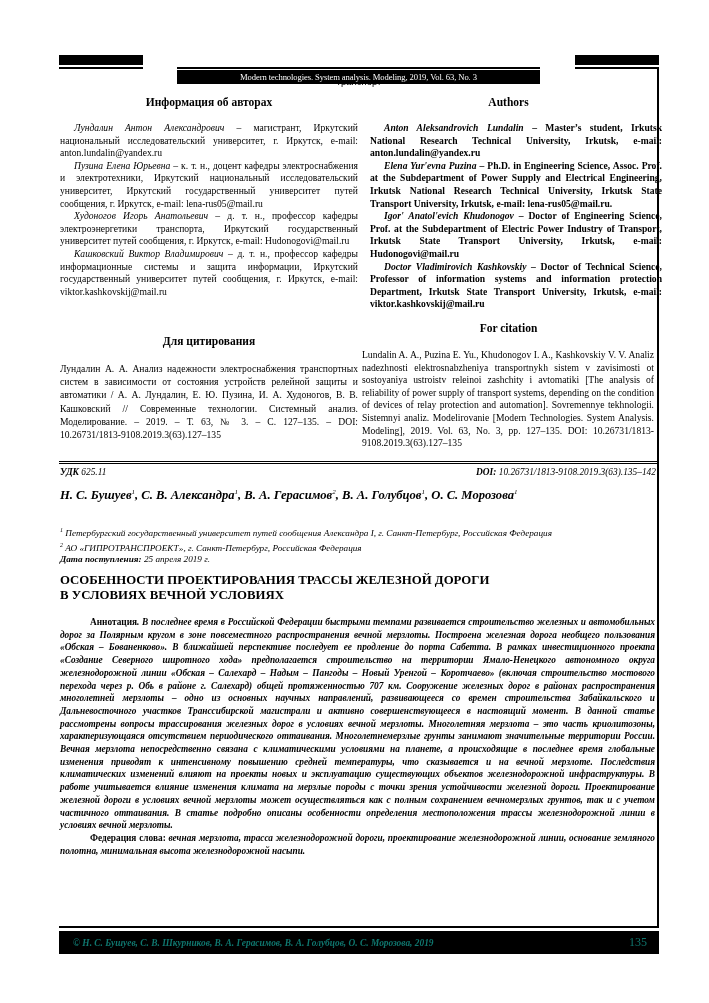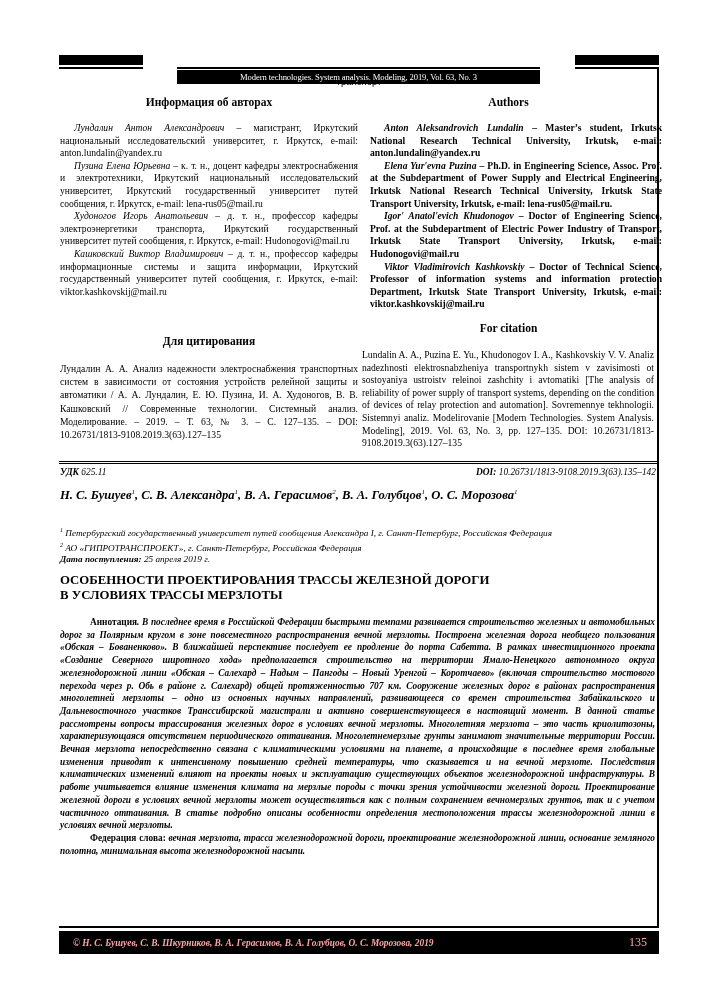--- a/index.html
+++ b/index.html
@@ -15,21 +15,21 @@
   .h2 { font-weight: bold; font-size: 11.5px; text-align: center; }
   .it { font-style: italic; }
   .udk { font-style: italic; font-size: 9.4px; }
   .authors-line { font-style: italic; font-weight: bold; font-size: 12.6px; }
   .authors-line sup { font-size: 7px; font-weight: normal; }
   .affil { font-style: italic; font-size: 9.2px; line-height: 11.5px; }
   .affil sup { font-size: 6px; }
   .title { font-weight: bold; font-size: 12.8px; line-height: 15px; }
   .abstract { font-size: 9.3px; line-height: 12.7px; text-align: justify; }
   .abstract p { margin: 0; text-indent: 30px; }
-  .footer-bar { color: #fca5a5; display: flex; justify-content: space-between; align-items: center; padding: 0 12px 0 14px; box-sizing: border-box; }
+  .footer-bar { color: #0f766e; display: flex; justify-content: space-between; align-items: center; padding: 0 12px 0 14px; box-sizing: border-box; }
   .footer-copy { font-style: italic; font-weight: bold; font-size: 9.4px; }
   .footer-page { font-size: 12px; }
 </style>
 </head>
 <body>
 
 <div class="abs blk" style="left:59px; top:55px; width:84px; height:10px;"></div>
 <div class="abs hline" style="left:59px; top:67px; width:84px;"></div>
 <div class="abs blk" style="left:575px; top:55px; width:84px; height:10px;"></div>
 <div class="abs hline" style="left:575px; top:67px; width:84px;"></div>
@@ -50,21 +50,21 @@
 <div class="abs h2" style="left:60px; top:335px; width:298px;">Для цитирования</div>
 <div class="abs col" style="left:60px; top:362px; width:298px; line-height:13.2px;">
   <p style="text-indent:0">Лундалин А. А. Анализ надежности электроснабжения транспортных систем в зависимости от состояния устройств релейной защиты и автоматики / А. А. Лундалин, Е. Ю. Пузина, И. А. Худоногов, В. В. Кашковский // Современные технологии. Системный анализ. Моделирование. – 2019. – Т. 63, № 3. – С. 127–135. – DOI: 10.26731/1813-9108.2019.3(63).127–135</p>
 </div>
 
 <div class="abs h2" style="left:362px; top:96px; width:293px;">Authors</div>
 <div class="abs col" style="left:370px; top:122px; width:292px;font-weight:bold;">
   <p><span class="it">Anton Aleksandrovich Lundalin</span><span> – Master’s student, Irkutsk National Research Technical University, Irkutsk, e-mail: anton.lundalin@yandex.ru</span></p>
   <p><span class="it">Elena Yur'evna Puzina</span><span> – Ph.D. in Engineering Science, Assoc. Prof. at the Subdepartment of Power Supply and Electrical Engineering, Irkutsk National Research Technical University, Irkutsk State Transport University, Irkutsk, e-mail: lena-rus05@mail.ru.</span></p>
   <p><span class="it">Igor' Anatol'evich Khudonogov</span><span> – Doctor of Engineering Science, Prof. at the Subdepartment of Electric Power Industry of Transport, Irkutsk State Transport University, Irkutsk, e-mail: Hudonogovi@mail.ru</span></p>
-  <p><span class="it">Viktor Vladimirovich Kashkovskiy</span><span> – Doctor of Technical Science, Professor of information systems and information protection Department, Irkutsk State Transport University, Irkutsk, e-mail: viktor.kashkovskij@mail.ru</span></p>
+  <p><span class="it">Doctor Vladimirovich Kashkovskiy</span><span> – Doctor of Technical Science, Professor of information systems and information protection Department, Irkutsk State Transport University, Irkutsk, e-mail: viktor.kashkovskij@mail.ru</span></p>
 </div>
 
 <div class="abs h2" style="left:362px; top:322px; width:293px;">For citation</div>
 <div class="abs col" style="left:362px; top:349px; width:292px;">
   <p style="text-indent:0">Lundalin A. A., Puzina E. Yu., Khudonogov I. A., Kashkovskiy V. V. Analiz nadezhnosti elektrosnabzheniya transportnykh sistem v zavisimosti ot sostoyaniya ustroistv releinoi zashchity i avtomatiki [The analysis of reliability of power supply of transport systems, depending on the condition of devices of relay protection and automation]. Sovremennye tekhnologii. Sistemnyi analiz. Modelirovanie [Modern Technologies. System Analysis. Modeling], 2019. Vol. 63, No. 3, pp. 127–135. DOI: 10.26731/1813-9108.2019.3(63).127–135</p>
 </div>
 
 <div class="abs hline" style="left:59px; top:461px; width:599px; height:1px;"></div>
 <div class="abs hline" style="left:59px; top:463px; width:599px; height:1px;"></div>
 
@@ -84,21 +84,21 @@
 </div>
 
 <div class="abs affil" style="left:60px; top:525px; width:598px;">
   <div><sup>1</sup><span> Петербургский государственный университет путей сообщения Александра I, г. Санкт-Петербург, Российская Федерация</span></div>
   <div><sup>2</sup><span> АО «ГИПРОТРАНСПРОЕКТ», г. Санкт-Петербург, Российская Федерация</span></div>
   <div><b>Дата поступления:</b><span> 25 апреля 2019 г.</span></div>
 </div>
 
 <div class="abs title" style="left:60px; top:573px; width:598px;">
   <div>ОСОБЕННОСТИ ПРОЕКТИРОВАНИЯ ТРАССЫ ЖЕЛЕЗНОЙ ДОРОГИ</div>
-  <div>В УСЛОВИЯХ ТРАССЫ МЕРЗЛОТЫ</div>
+  <div>В УСЛОВИЯХ ВЕЧНОЙ УСЛОВИЯХ</div>
 </div>
 
 <div class="abs abstract" style="left:60px; top:616px; width:595px;font-weight:bold;">
   <p><b>Аннотация</b><span class="it">. В последнее время в Российской Федерации быстрыми темпами развивается строительство железных и автомобильных дорог за Полярным кругом в зоне повсеместного распространения вечной мерзлоты. Построена железная дорога необщего пользования «Обская – Бованенково». В ближайшей перспективе последует ее продление до порта Сабетта. В рамках инвестиционного проекта «Создание Северного широтного хода» предполагается строительство на территории Ямало-Ненецкого автономного округа железнодорожной линии «Обская – Салехард – Надым – Пангоды – Новый Уренгой – Коротчаево» (включая строительство мостового перехода через р. Обь в районе г. Салехард) общей протяженностью 707 км. Сооружение железных дорог в районах распространения многолетней мерзлоты – одно из основных научных направлений, развивающееся со времен строительства Забайкальского и Дальневосточного участков Транссибирской магистрали и активно совершенствующееся в настоящий момент. В данной статье рассмотрены вопросы трассирования железных дорог в условиях вечной мерзлоты. Многолетняя мерзлота – это часть криолитозоны, характеризующаяся отсутствием периодического оттаивания. Многолетнемерзлые грунты занимают значительные территории России. Вечная мерзлота непосредственно связана с климатическими условиями на планете, а происходящие в последнее время глобальные изменения приводят к интенсивному повышению средней температуры, что сказывается и на вечной мерзлоте. Последствия климатических изменений влияют на проекты новых и эксплуатацию существующих объектов железнодорожной инфраструктуры. В работе учитывается влияние изменения климата на мерзлые породы с точки зрения устойчивости железной дороги. Проектирование железной дороги в условиях вечной мерзлоты может осуществляться как с полным сохранением вечномерзлых грунтов, так и с учетом частичного оттаивания. В статье подробно описаны особенности определения местоположения трассы железнодорожной линии в условиях вечной мерзлоты.</span></p>
   <p><b>Федерация слова:</b><span class="it"> вечная мерзлота, трасса железнодорожной дороги, проектирование железнодорожной линии, основание земляного полотна, минимальная высота железнодорожной насыпи.</span></p>
 </div>
 
 <div class="abs hline" style="left:59px; top:926px; width:600px;"></div>
 <div class="abs blk footer-bar" style="left:59px; top:931px; width:600px; height:23px;">
   <span class="footer-copy">© Н. С. Бушуев, С. В. Шкурников, В. А. Герасимов, В. А. Голубцов, О. С. Морозова, 2019</span>

